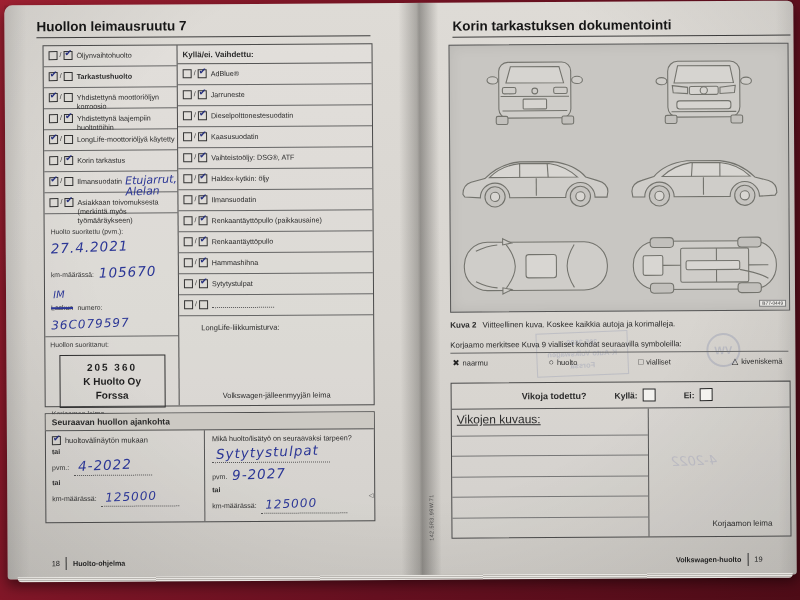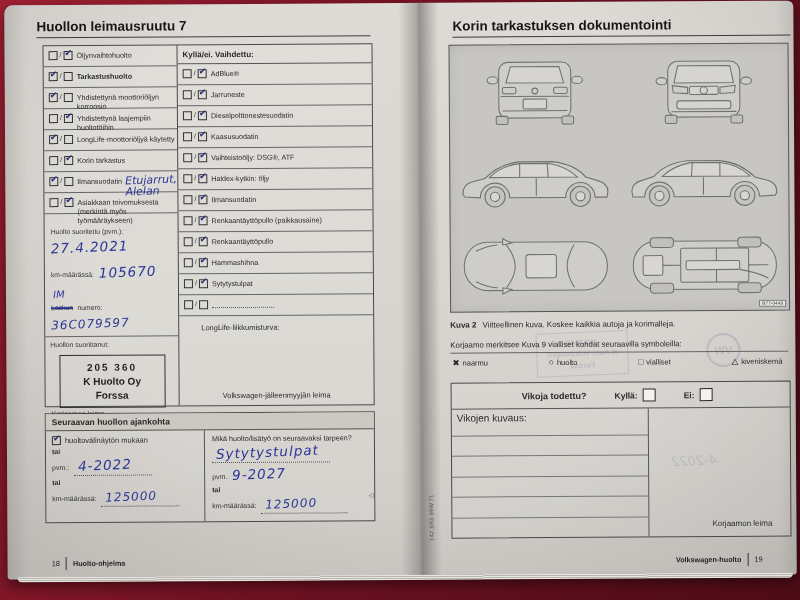--- a/index.html
+++ b/index.html
@@ -109,21 +109,21 @@
   .legitem{font-size:7.5px;display:flex;align-items:center;}
   .legsym{font-size:8.5px;margin-right:3px;color:#222;}
   .defects{position:absolute;left:30px;top:380px;width:338px;height:154px;border:1.2px solid #4a4a4a;
     background:rgba(255,255,255,.08);display:flex;flex-direction:column;z-index:2;}
   .df-head{display:flex;align-items:center;border-bottom:1px solid #555;height:25px;padding:0 8px;}
   .df-q{font-size:9px;font-weight:bold;margin-left:62px;}
   .df-yn{font-size:8.5px;font-weight:bold;margin-left:28px;}
   .bigcb{width:11px;height:11px;border:1.6px solid #222;display:inline-block;vertical-align:-2px;margin-left:5px;background:#f3f2ef;}
   .df-body{display:flex;flex:1;}
   .df-rows{width:196px;border-right:1px solid #555;display:flex;flex-direction:column;}
-  .df-lab{font-size:10px;padding:3px 5px;flex:1;}
+  .df-lab{font-size:12px;padding:3px 5px;flex:1;text-decoration:underline;}
   .df-line{border-top:1px solid #777;flex:1;}
   .df-stamp{flex:1;display:flex;position:relative;}
   .df-cap{font-size:8px;margin:auto 18px 8px auto;}
   .sidecode{position:absolute;left:7px;top:538px;transform:rotate(-90deg);transform-origin:0 0;
     font-size:5.5px;letter-spacing:.4px;color:#555;white-space:nowrap;}
 
   
   .ghost{position:absolute;color:rgba(80,95,150,.20);transform:scaleX(-1) rotate(2deg);z-index:1;}
   .ghost-stamp{left:116px;top:330px;border:1px solid rgba(80,95,150,.18);padding:4px 10px;text-align:center;}
   .ghost-stamp div{font-size:7.5px;font-weight:bold;line-height:1.5;}

